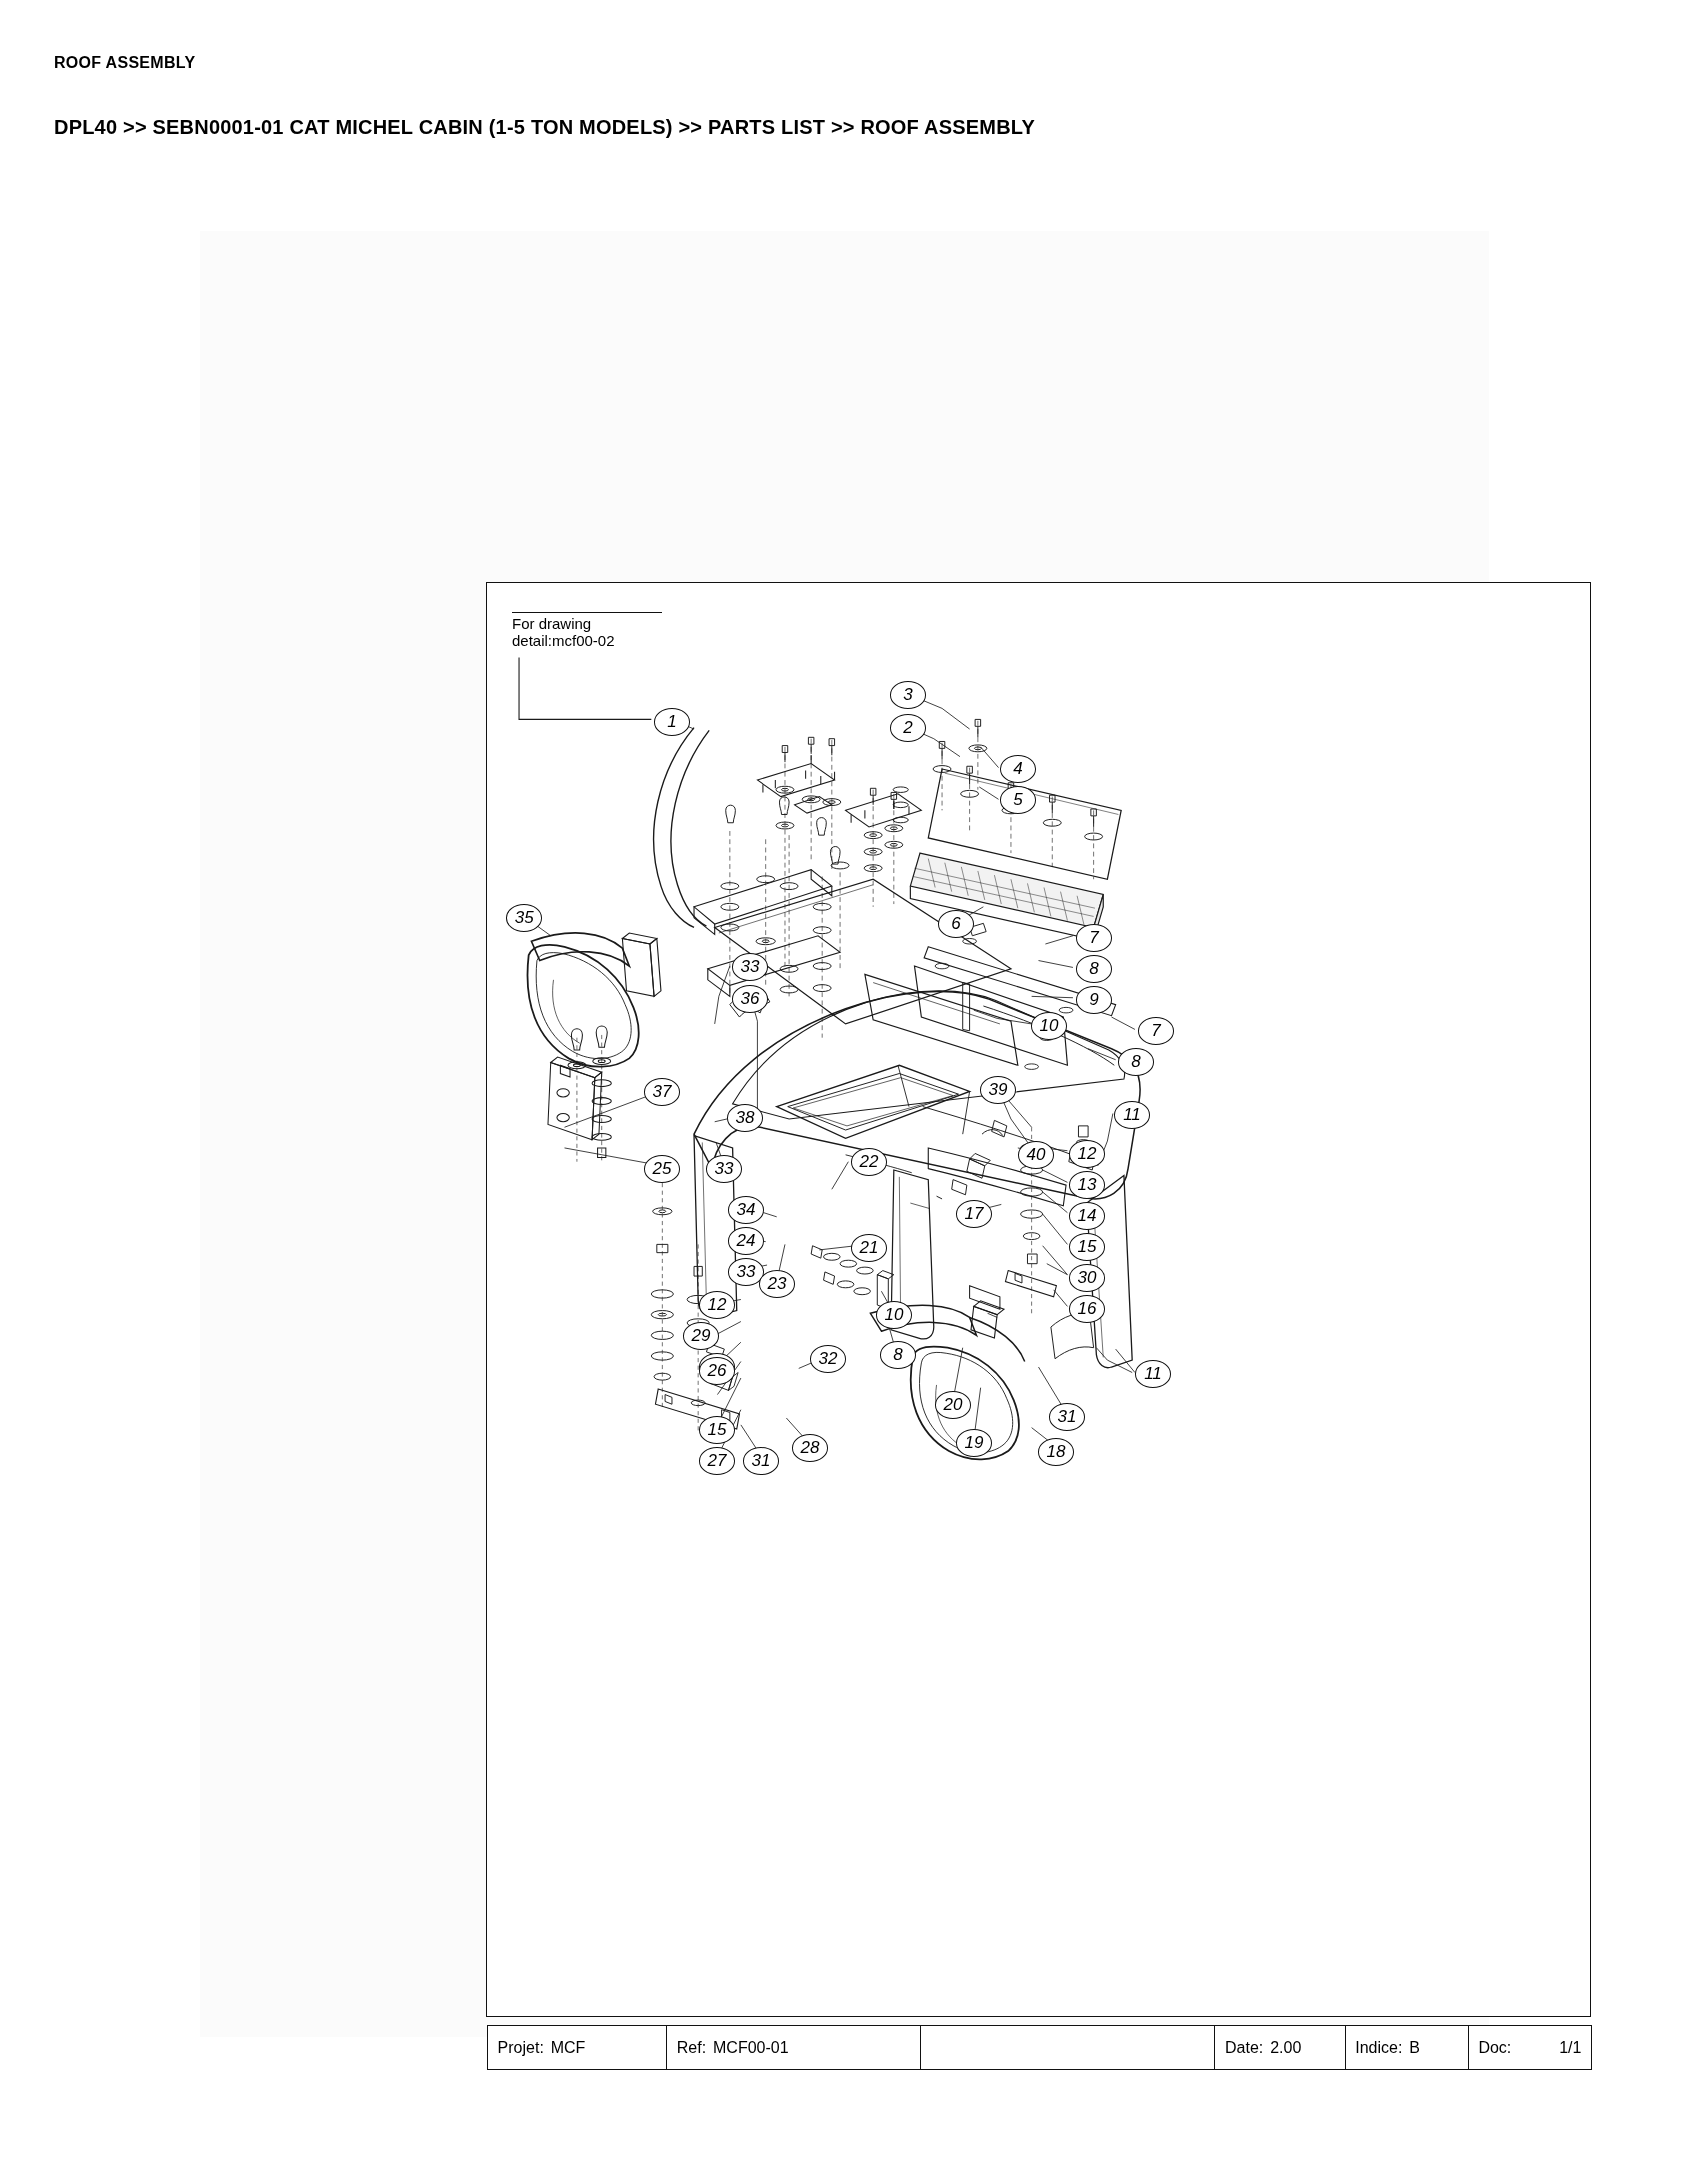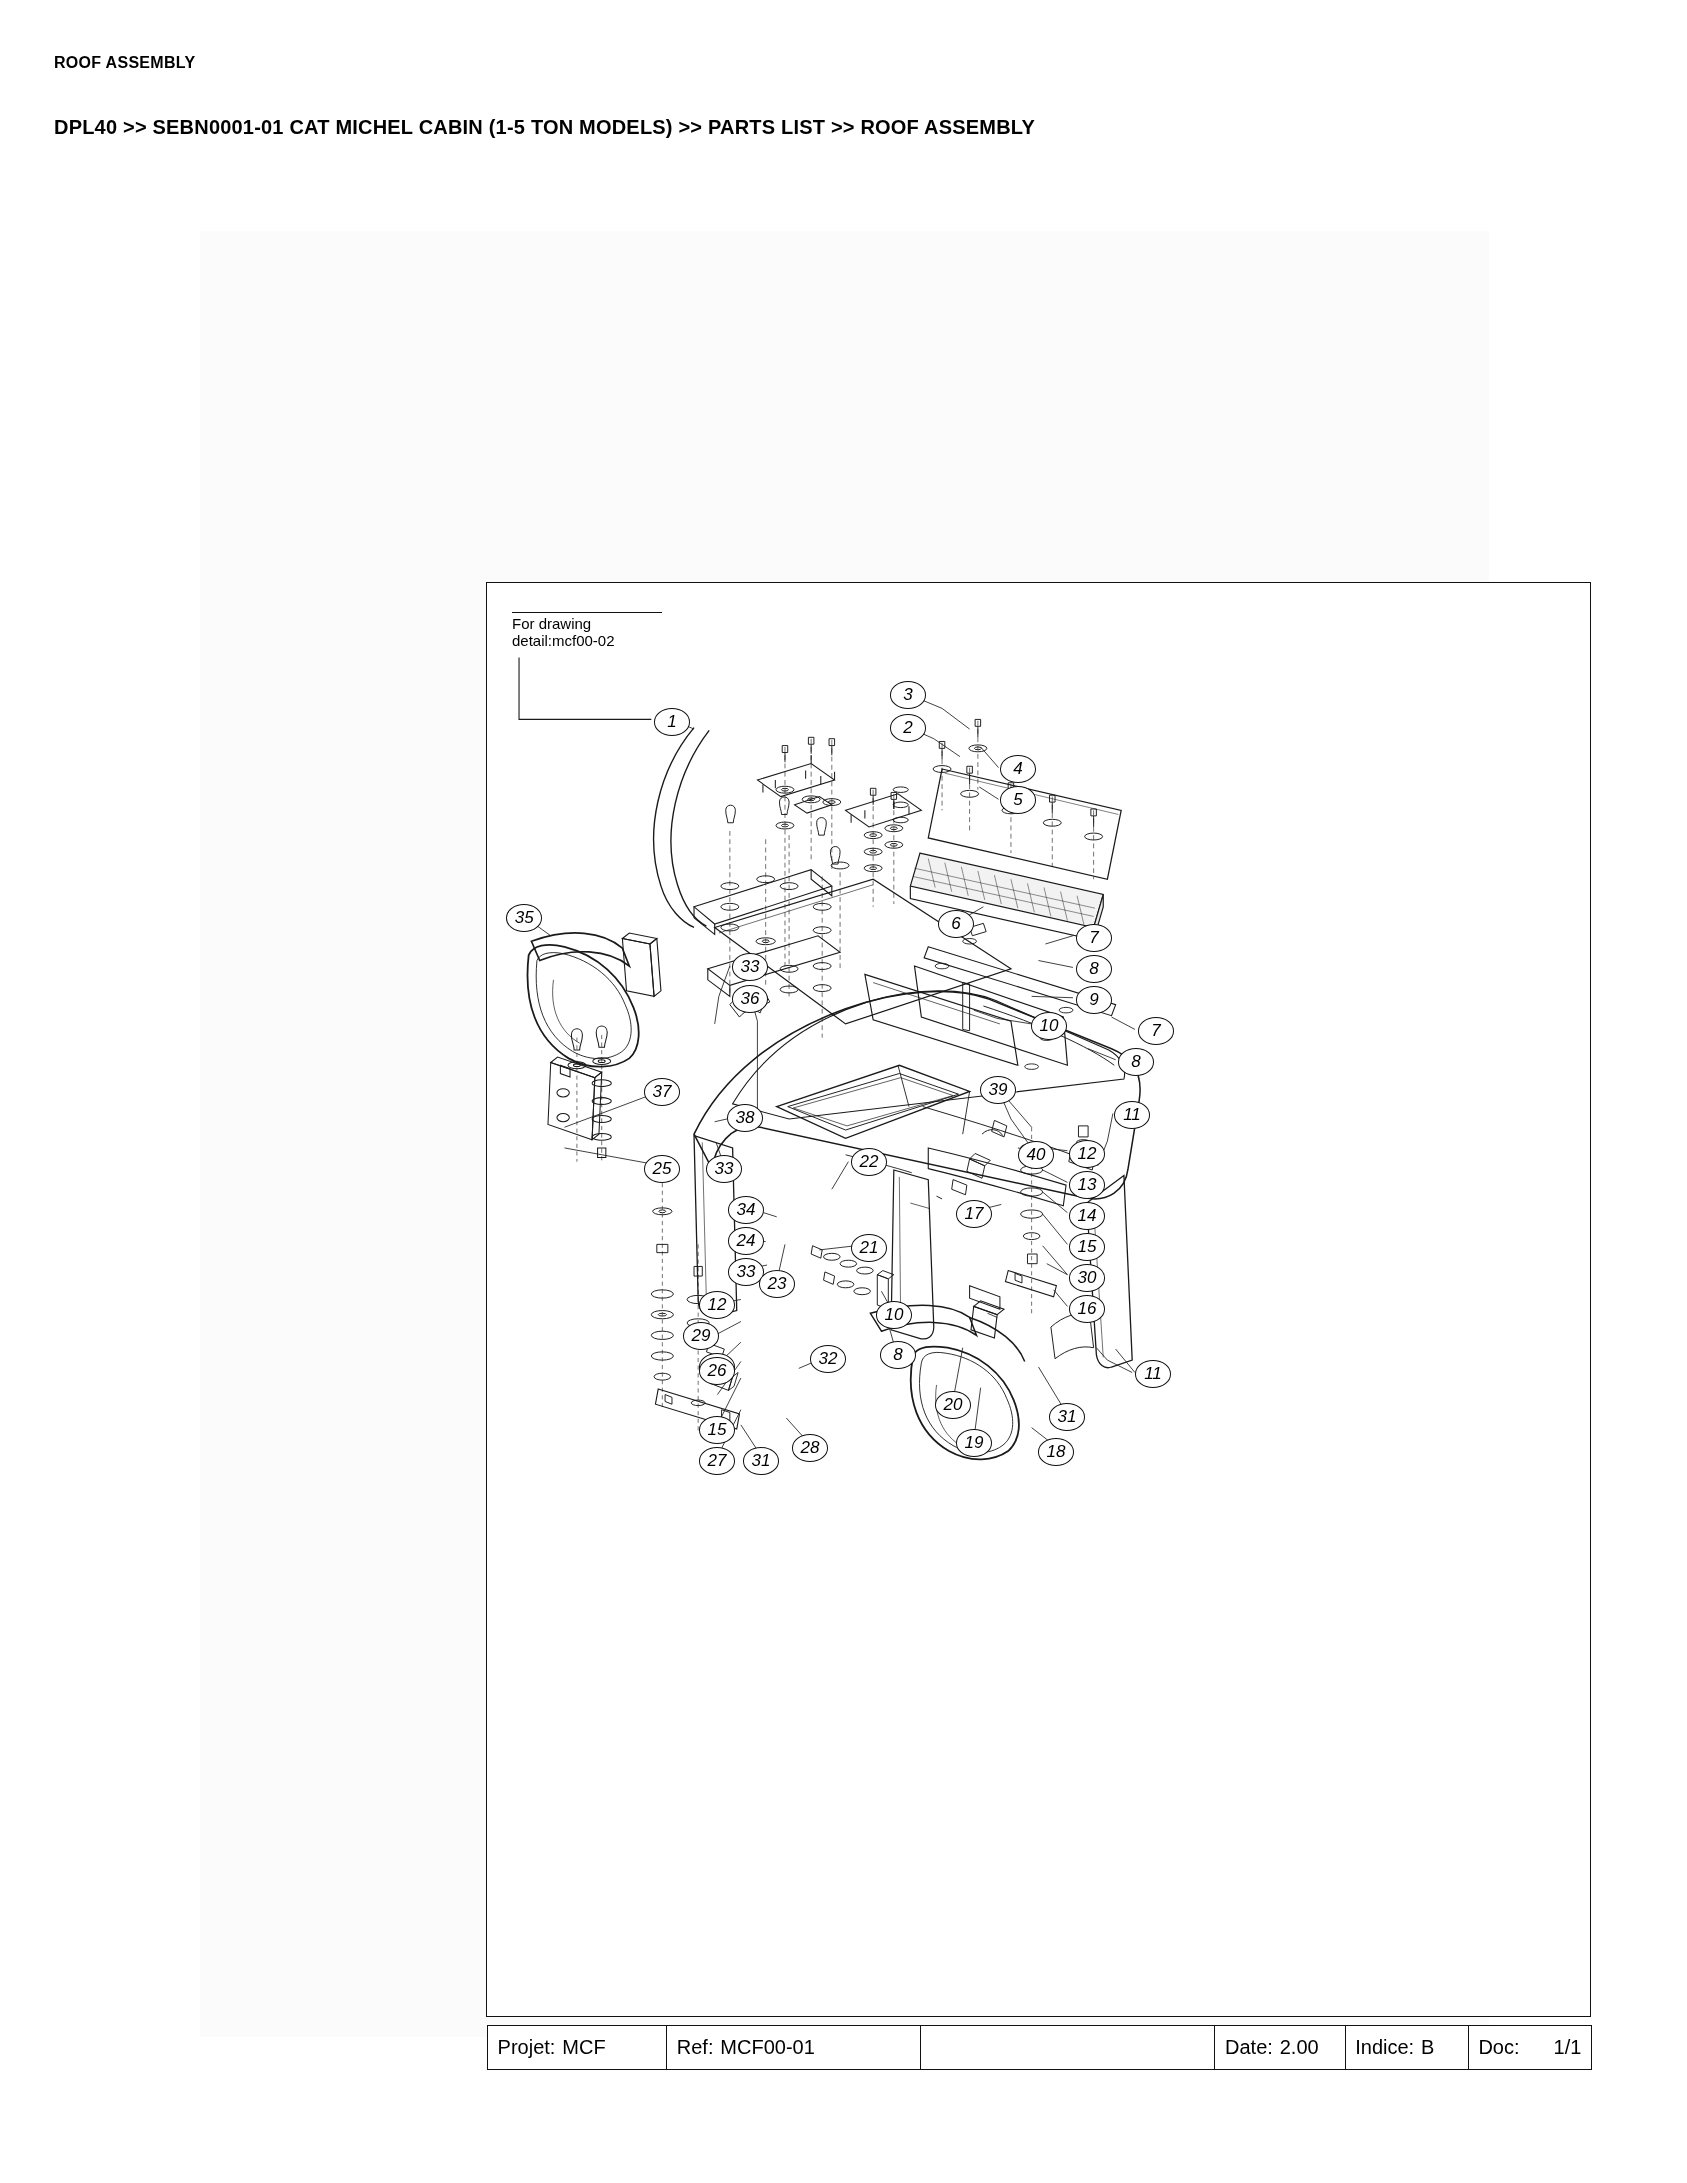--- a/index.html
+++ b/index.html
@@ -63,21 +63,21 @@
   .title-block {
     position: absolute;
     left: 0;
     bottom: -54px;
     width: 1103px;
     height: 43px;
     border: 1.4px solid #111;
     display: flex;
     align-items: stretch;
     background: #fff;
-    font-size: 20px;
+    font-size: 16px;
   }
   .tb-cell {
     display: flex;
     align-items: center;
     padding: 0 9.6px;
     border-right: 1.4px solid #111;
     white-space: nowrap;
   }
   .tb-cell:last-child { border-right: none; }
   .tb-projet { width: 159px; }

